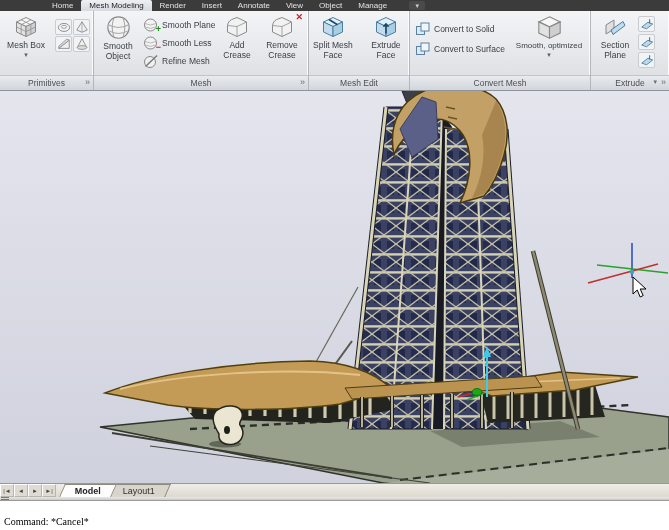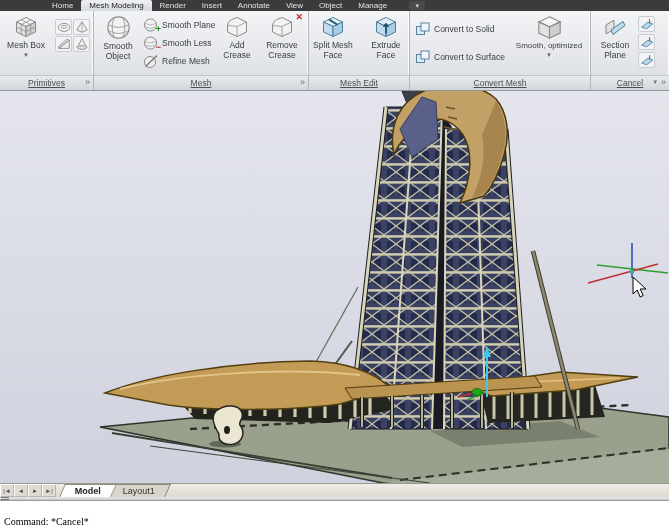--- a/index.html
+++ b/index.html
@@ -26,21 +26,21 @@
   .rtab.active{background:linear-gradient(#eef0f3,#d6d9de);color:#1d1d1d;border-radius:2px 2px 0 0;}
   .ribbon-min{margin-left:14px;width:16px;display:flex;align-items:center;justify-content:center;
     color:#cfcfcf;font-size:7px;background:#4a4a4a;border-radius:2px;height:9px;align-self:center;cursor:pointer;}
 
   
   .ribbon{height:80px;flex:none;display:flex;background:linear-gradient(var(--ribbon-top),var(--ribbon-bottom));
     border-bottom:1px solid #8f939a;}
   .panel{display:flex;flex-direction:column;border-right:1px solid #b3b7bc;box-shadow:inset -1px 0 0 #fbfcfd;}
   .pc{flex:1;display:flex;align-items:flex-start;padding:2px 3px;gap:2px;}
   .plabel{height:15px;flex:none;background:linear-gradient(#e7eaee,#d2d6db);border-top:1px solid #c2c6cb;
-    font-size:8.5px;color:var(--panel-label-text);display:flex;align-items:center;justify-content:center;position:relative;text-decoration:underline;}
+    font-size:8.5px;color:var(--panel-label-text);display:flex;align-items:center;justify-content:center;position:relative;}
   .pex{position:absolute;right:3px;top:1px;font-size:9px;color:#6a6e74;cursor:pointer;}
   .pdd{position:absolute;right:12px;top:2px;font-size:7px;color:#6a6e74;}
   .bigbtn{display:flex;flex-direction:column;align-items:center;text-align:center;
     font-size:8.5px;line-height:1.12;color:#3a3d42;padding:1px 1px;cursor:pointer;border-radius:2px;}
   .ic24{width:24px;height:24px;flex:none;margin:1px 0 2px;}
   .ic26{width:27px;height:27px;flex:none;margin:0 0 1px;}
   .dd{font-size:7px;color:#5a5e64;line-height:5px;margin-top:1px;}
   .minigrid{display:grid;grid-template-columns:17px 17px;grid-auto-rows:16px;gap:1px;margin:6px 0 0 4px;}
   .minibtn{border:1px solid #c9ccd1;background:#f2f3f5;border-radius:2px;display:flex;align-items:center;justify-content:center;cursor:pointer;}
   .minibtn svg{width:14px;height:14px;}
@@ -284,21 +284,21 @@
           <span>Extrude Face</span>
         </div>
       </div>
       <div class="plabel">
         <span>Mesh Edit</span>
       </div>
     </section>
 
     <section class="panel" style="width:182px">
       <div class="pc">
-        <div class="rowcol" style="width:96px;gap:12px;padding-top:8px">
+        <div class="rowcol" style="width:96px;gap:4px;padding-top:8px">
           <div class="rowbtn">
             <span class="ic16">
                 <svg>
                   <use href="#sym-convert"></use>
                 </svg>
               </span>
             <span>Convert to Solid</span>
           </div>
           <div class="rowbtn">
             <span class="ic16">
@@ -342,21 +342,21 @@
               </svg>
             </div>
           <div class="minibtn">
               <svg>
                 <use href="#sym-sectmini"></use>
               </svg>
             </div>
         </div>
       </div>
       <div class="plabel">
-        <span>Cancel</span>
+        <span>Extrude</span>
         <span class="pdd">▾</span>
         <span class="pex">»</span>
       </div>
     </section>
   </div>
 
   <div class="viewport">
     <svg class="scene" width="669" height="392" viewBox="0 0 669 392">
       <defs>
         <linearGradient id="vpbg" x1="0" y1="0" x2="0" y2="1">

